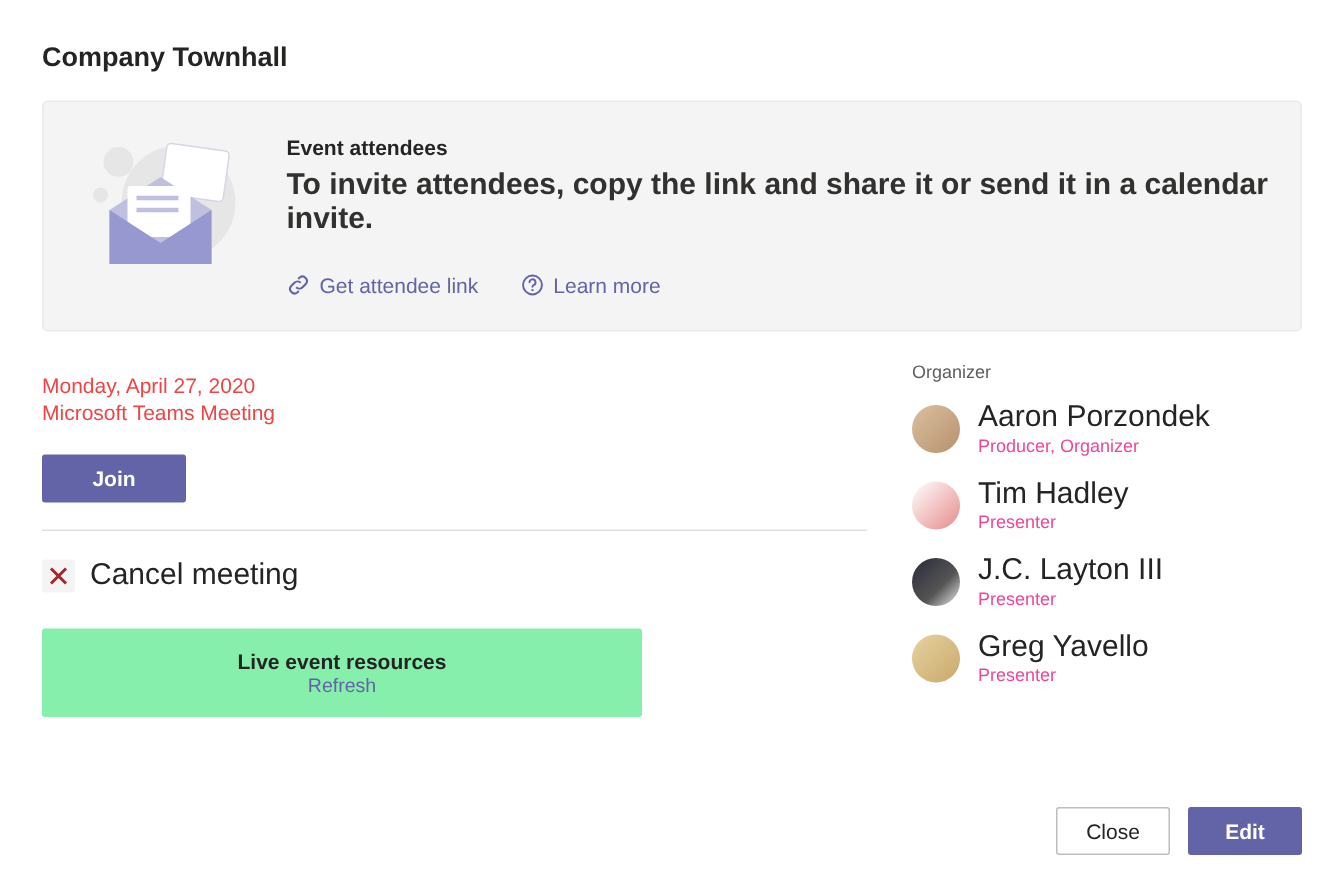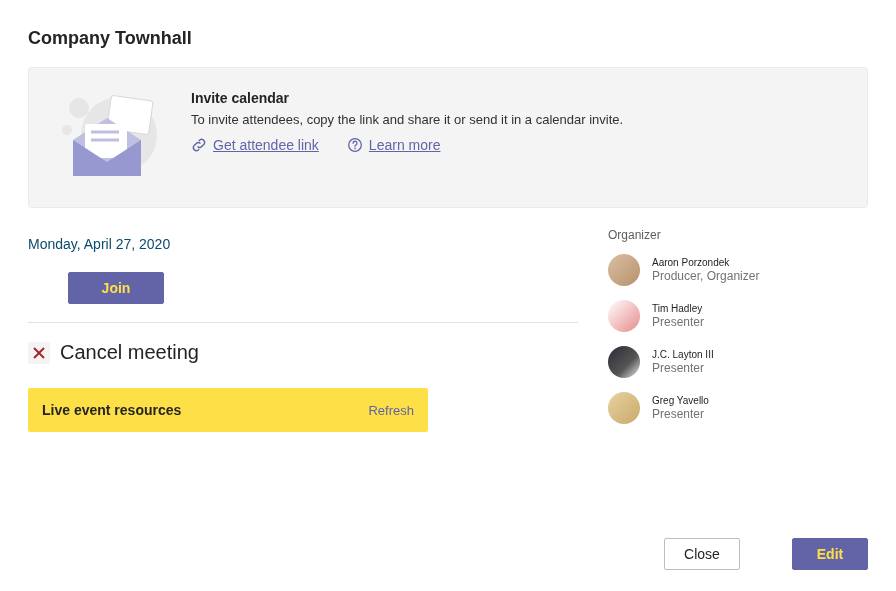--- a/index.html
+++ b/index.html
@@ -4,61 +4,61 @@
 <style>
   * { box-sizing: border-box; margin: 0; padding: 0; }
   body { font-family: "Segoe UI", -apple-system, sans-serif; background: #fff; color: #252423; }
   .page { width: 896px; height: 588px; padding: 28px 28px 18px 28px; position: relative; }
   .title { font-size: 18px; font-weight: 700; margin-bottom: 18px; }
 
   .invite-card { background: #f4f4f4; border: 1px solid #eaeaea; border-radius: 4px; padding: 22px 20px 22px 20px; display:flex; gap: 22px; position:relative; margin-bottom: 20px;}
   .invite-illus { width:120px; height:95px; position:relative; flex:0 0 120px; }
   .invite-body { flex:1; }
   .invite-head { font-weight: 700; font-size:14px; margin-bottom:6px;}
-  .invite-text { font-size:13px; color:#323130; margin-bottom:10px;}
+  .invite-text { font-size:20px; color:#323130; margin-bottom:24px;font-weight:bold;}
   .invite-links { display:flex; gap:28px; align-items:center;}
-  .link-item { display:inline-flex; align-items:center; gap:6px; color:#6264a7; font-size:14px; cursor:pointer;text-decoration:underline;}
+  .link-item { display:inline-flex; align-items:center; gap:6px; color:#6264a7; font-size:14px; cursor:pointer;}
   .link-item svg { width:16px; height:16px; }
 
   .tooltip { position:absolute; top:164px; left:182px; background:#6264a7; color:#fff; padding:12px 16px; border-radius:3px; font-size:14px; line-height:1.35; width:188px; box-shadow:0 6px 14px rgba(0,0,0,.2); z-index:5;}
   .tooltip::before{ content:""; position:absolute; top:-7px; left:88px; width:14px; height:14px; background:#6264a7; transform:rotate(45deg);}
   .tooltip .lm { text-decoration: underline; cursor:pointer;}
 
   .cols { display:flex; gap: 30px; }
   .left { flex:1 1 540px; }
   .right { flex:0 0 260px; }
 
-  .meta-line { font-size:14px; color:#0c4a6e; margin-bottom:2px;}
+  .meta-line { font-size:14px; color:#ef4444; margin-bottom:2px;}
   .meta-block { margin-top: 8px; margin-bottom: 20px;}
 
   .btn-row { display:flex; gap:10px; margin-bottom:18px;}
   .btn { height:32px; padding: 0 18px; font-size:14px; border-radius:2px; cursor:pointer; display:inline-flex; align-items:center; justify-content:center; min-width:96px;}
-  .btn-primary { background:#6264a7; border:1px solid #6264a7; color:#fde047; font-weight:600;margin-left:40px;}
+  .btn-primary { background:#6264a7; border:1px solid #6264a7; color:#ffffff; font-weight:600;}
   .btn-secondary { background:#fff; border:1px solid #bdbdbd; color:#252423;}
 
   .hr { border:none; border-top:1px solid #e1e1e1; margin-bottom: 18px;}
 
   .cancel-row { display:flex; align-items:center; gap:10px; margin-bottom:24px; cursor:pointer;}
   .x-box { width:22px; height:22px; background:#f4f4f4; display:flex; align-items:center; justify-content:center; border-radius:2px;}
   .x-box svg { width:12px; height:12px; stroke:#a4262c; stroke-width:2;}
   .cancel-row span { font-size:20px; color:#252423;}
 
-  .resources { background:#fde047; padding:14px 14px; display:flex; justify-content:space-between; align-items:center; border-radius:2px; width:400px;}
+  .resources { background:#86efac; padding:14px 14px; display:flex; justify-content:flex-start; align-items:center; border-radius:2px; width:400px;flex-direction:column;}
   .resources .label { font-weight:700; font-size:14px;}
   .resources .refresh { color:#6264a7; font-size:13px; cursor:pointer;}
 
   .section-label { font-size:12px; color:#605e5c; margin-bottom:12px;}
   .person { display:flex; align-items:center; gap:12px; margin-bottom:14px;}
   .avatar { width:32px; height:32px; border-radius:50%; flex:0 0 32px;}
   .av1{background:linear-gradient(135deg,#d9c0a3,#b8906b);}
   .av2{background:linear-gradient(135deg,#fff,#e68a8a);}
   .av3{background:linear-gradient(135deg,#2a2a3a,#555 60%,#eee);}
   .av4{background:linear-gradient(135deg,#e6d2a0,#c9a96a);}
-  .person .name{font-size:10px; color:#252423; line-height:1.15;}
-  .person .role{font-size:12px; color:#737373;}
+  .person .name{font-size:20px; color:#252423; line-height:1.15;}
+  .person .role{font-size:12px; color:#ec4899;}
   .gap-top{ margin-top: 22px;}
 
   .footer { position:absolute; right:28px; bottom:18px; display:flex; gap:12px;}
   .footer .btn { min-width:76px;}
 </style>
 </head>
 <body>
 
 <div class="page">
 
@@ -74,21 +74,21 @@
         <g>
           <path d="M24 50 L58 28 L92 50 L92 86 L24 86 Z" fill="#bfbfe0"></path>
           <rect x="36" y="34" width="42" height="34" rx="2" fill="#fff"></rect>
           <line x1="42" y1="42" x2="70" y2="42" stroke="#bfbfe0" stroke-width="3"></line>
           <line x1="42" y1="50" x2="70" y2="50" stroke="#bfbfe0" stroke-width="3"></line>
           <path d="M24 50 L58 72 L92 50 L92 86 L24 86 Z" fill="#9698cf"></path>
         </g>
       </svg>
     </div>
     <div class="invite-body">
-      <div class="invite-head">Invite calendar</div>
+      <div class="invite-head">Event attendees</div>
       <div class="invite-text">To invite attendees, copy the link and share it or send it in a calendar invite.</div>
       <div class="invite-links">
         <a class="link-item">
           <svg viewBox="0 0 16 16">
               <path fill="none" stroke="#6264a7" stroke-width="1.4" d="M9.5 6.5a3 3 0 0 0-4.2 0L3 8.8a3 3 0 0 0 4.2 4.2l1-1M6.5 9.5a3 3 0 0 0 4.2 0L13 7.2A3 3 0 0 0 8.8 3l-1 1"></path>
             </svg>
           <span>Get attendee link</span>
         </a>
         <a class="link-item">
           <svg viewBox="0 0 16 16">
@@ -100,20 +100,21 @@
         </a>
       </div>
     </div>
   </div>
 
 
   <div class="cols">
     <div class="left">
       <div class="meta-block">
         <div class="meta-line">Monday, April 27, 2020</div>
+        <div class="meta-line">Microsoft Teams Meeting</div>
       </div>
 
       <div class="btn-row">
         <button class="btn btn-primary">Join</button>
       </div>
 
       <hr class="hr">
 
       <div class="cancel-row">
         <div class="x-box">

